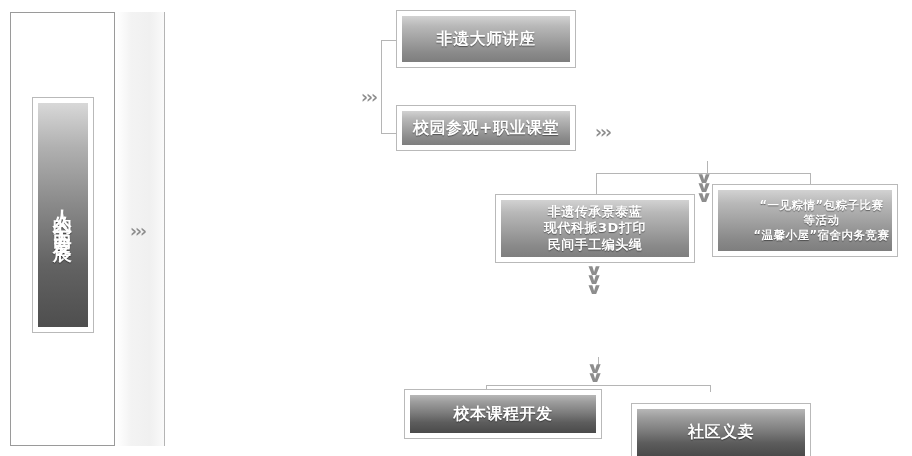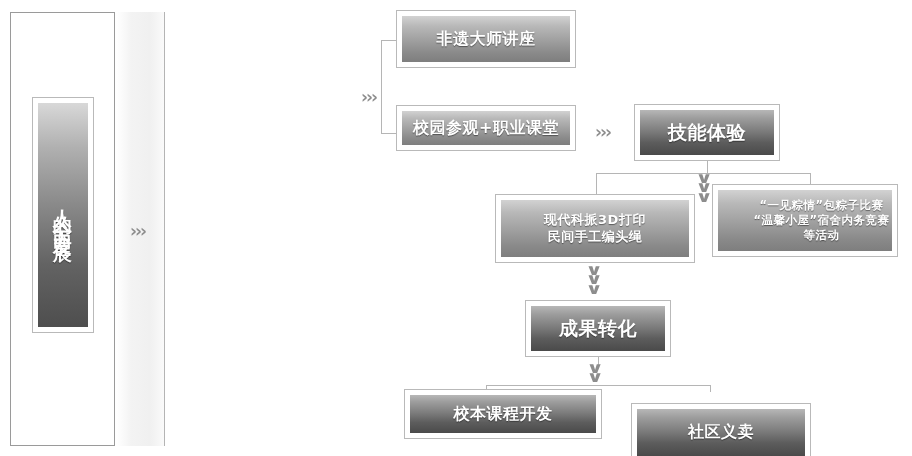--- a/index.html
+++ b/index.html
@@ -131,63 +131,58 @@
   <div class="node light" style="left:396px; top:10px; width:180px; height:58px;">
     <div class="fill t-md">非遗大师讲座</div>
   </div>
 
   <div class="node light" style="left:396px; top:105px; width:180px; height:46px;">
     <div class="fill t-md">校园参观+职业课堂</div>
   </div>
 
   <div class="chev right" style="left:595px; top:124px; width:32px;">›››</div>
 
-  <div class="node" style="left:634px; top:104px; width:146px; height:57px;">
-    <div class="fill t-lg">技能体验</div>
-  </div>
 
   <div class="line v" style="left:707px; top:161px; height:12px;"></div>
   <div class="line h" style="left:596px; top:173px; width:214px;"></div>
   <div class="line v" style="left:596px; top:173px; height:24px;"></div>
   <div class="line v" style="left:810px; top:173px; height:12px;"></div>
 
   <div class="chev down" style="left:698px; top:174px;">
     <i>∨</i>
       <i>∨</i>
       <i>∨</i>
   </div>
 
   <div class="node light" style="left:495px; top:194px; width:200px; height:69px;">
     <div class="fill t-sm">
       <span class="multiline">
+        <span>非遗传承景泰蓝</span>
         <span>现代科挀3D打印</span>
         <span>民间手工编头绳</span>
       </span>
     </div>
   </div>
 
   <div class="node light" style="left:712px; top:184px; width:186px; height:73px;">
     <div class="fill t-xs">
       <span class="multiline">
         <span>“一见粽情”包粽子比赛</span>
+        <span>等活动</span>
         <span>“温馨小屋”宿舍内务竞赛</span>
-        <span>等活动</span>
       </span>
     </div>
   </div>
 
   <div class="chev down" style="left:588px; top:266px;">
     <i>∨</i>
       <i>∨</i>
       <i>∨</i>
   </div>
 
-  <div class="node" style="left:525px; top:300px; width:146px; height:57px;">
-    <div class="fill t-lg">成果转化</div>
-  </div>
 
   <div class="line v" style="left:598px; top:357px; height:8px;"></div>
   <div class="line h" style="left:486px; top:385px; width:224px;"></div>
   <div class="line v" style="left:486px; top:385px; height:7px;"></div>
   <div class="line v" style="left:710px; top:385px; height:7px;"></div>
 
   <div class="chev down" style="left:589px; top:364px;">
     <i>∨</i>
       <i>∨</i>
   </div>

